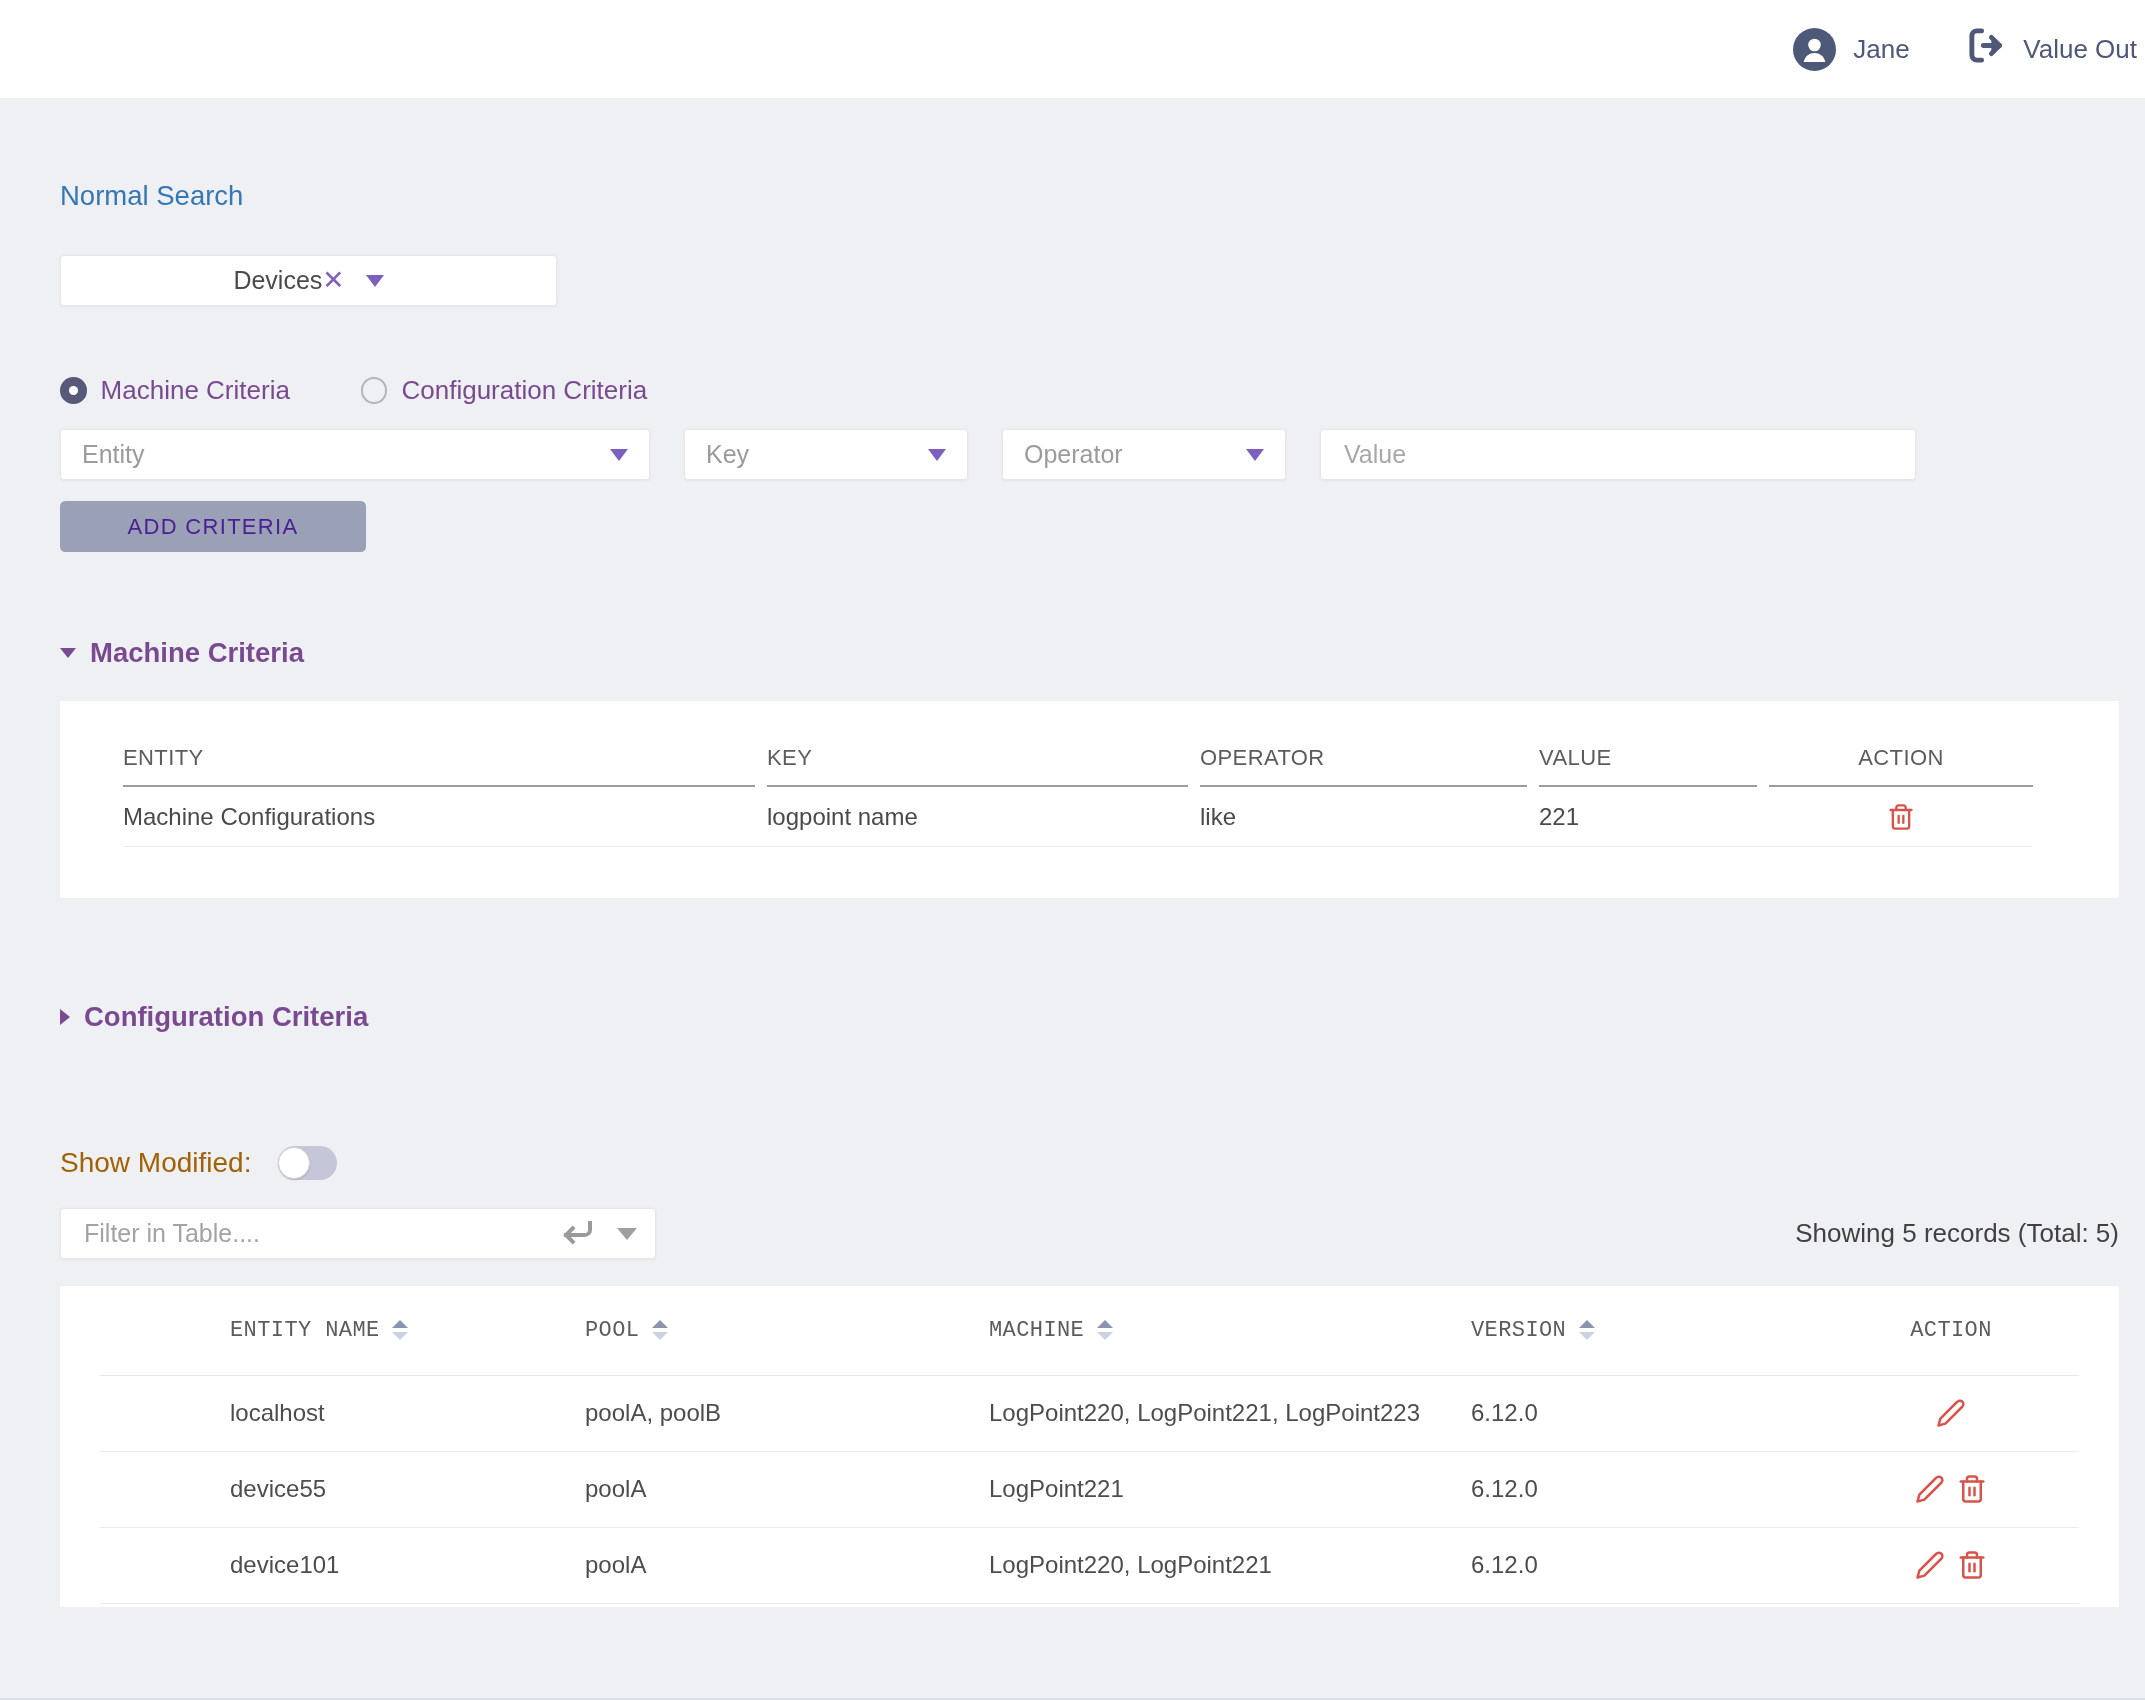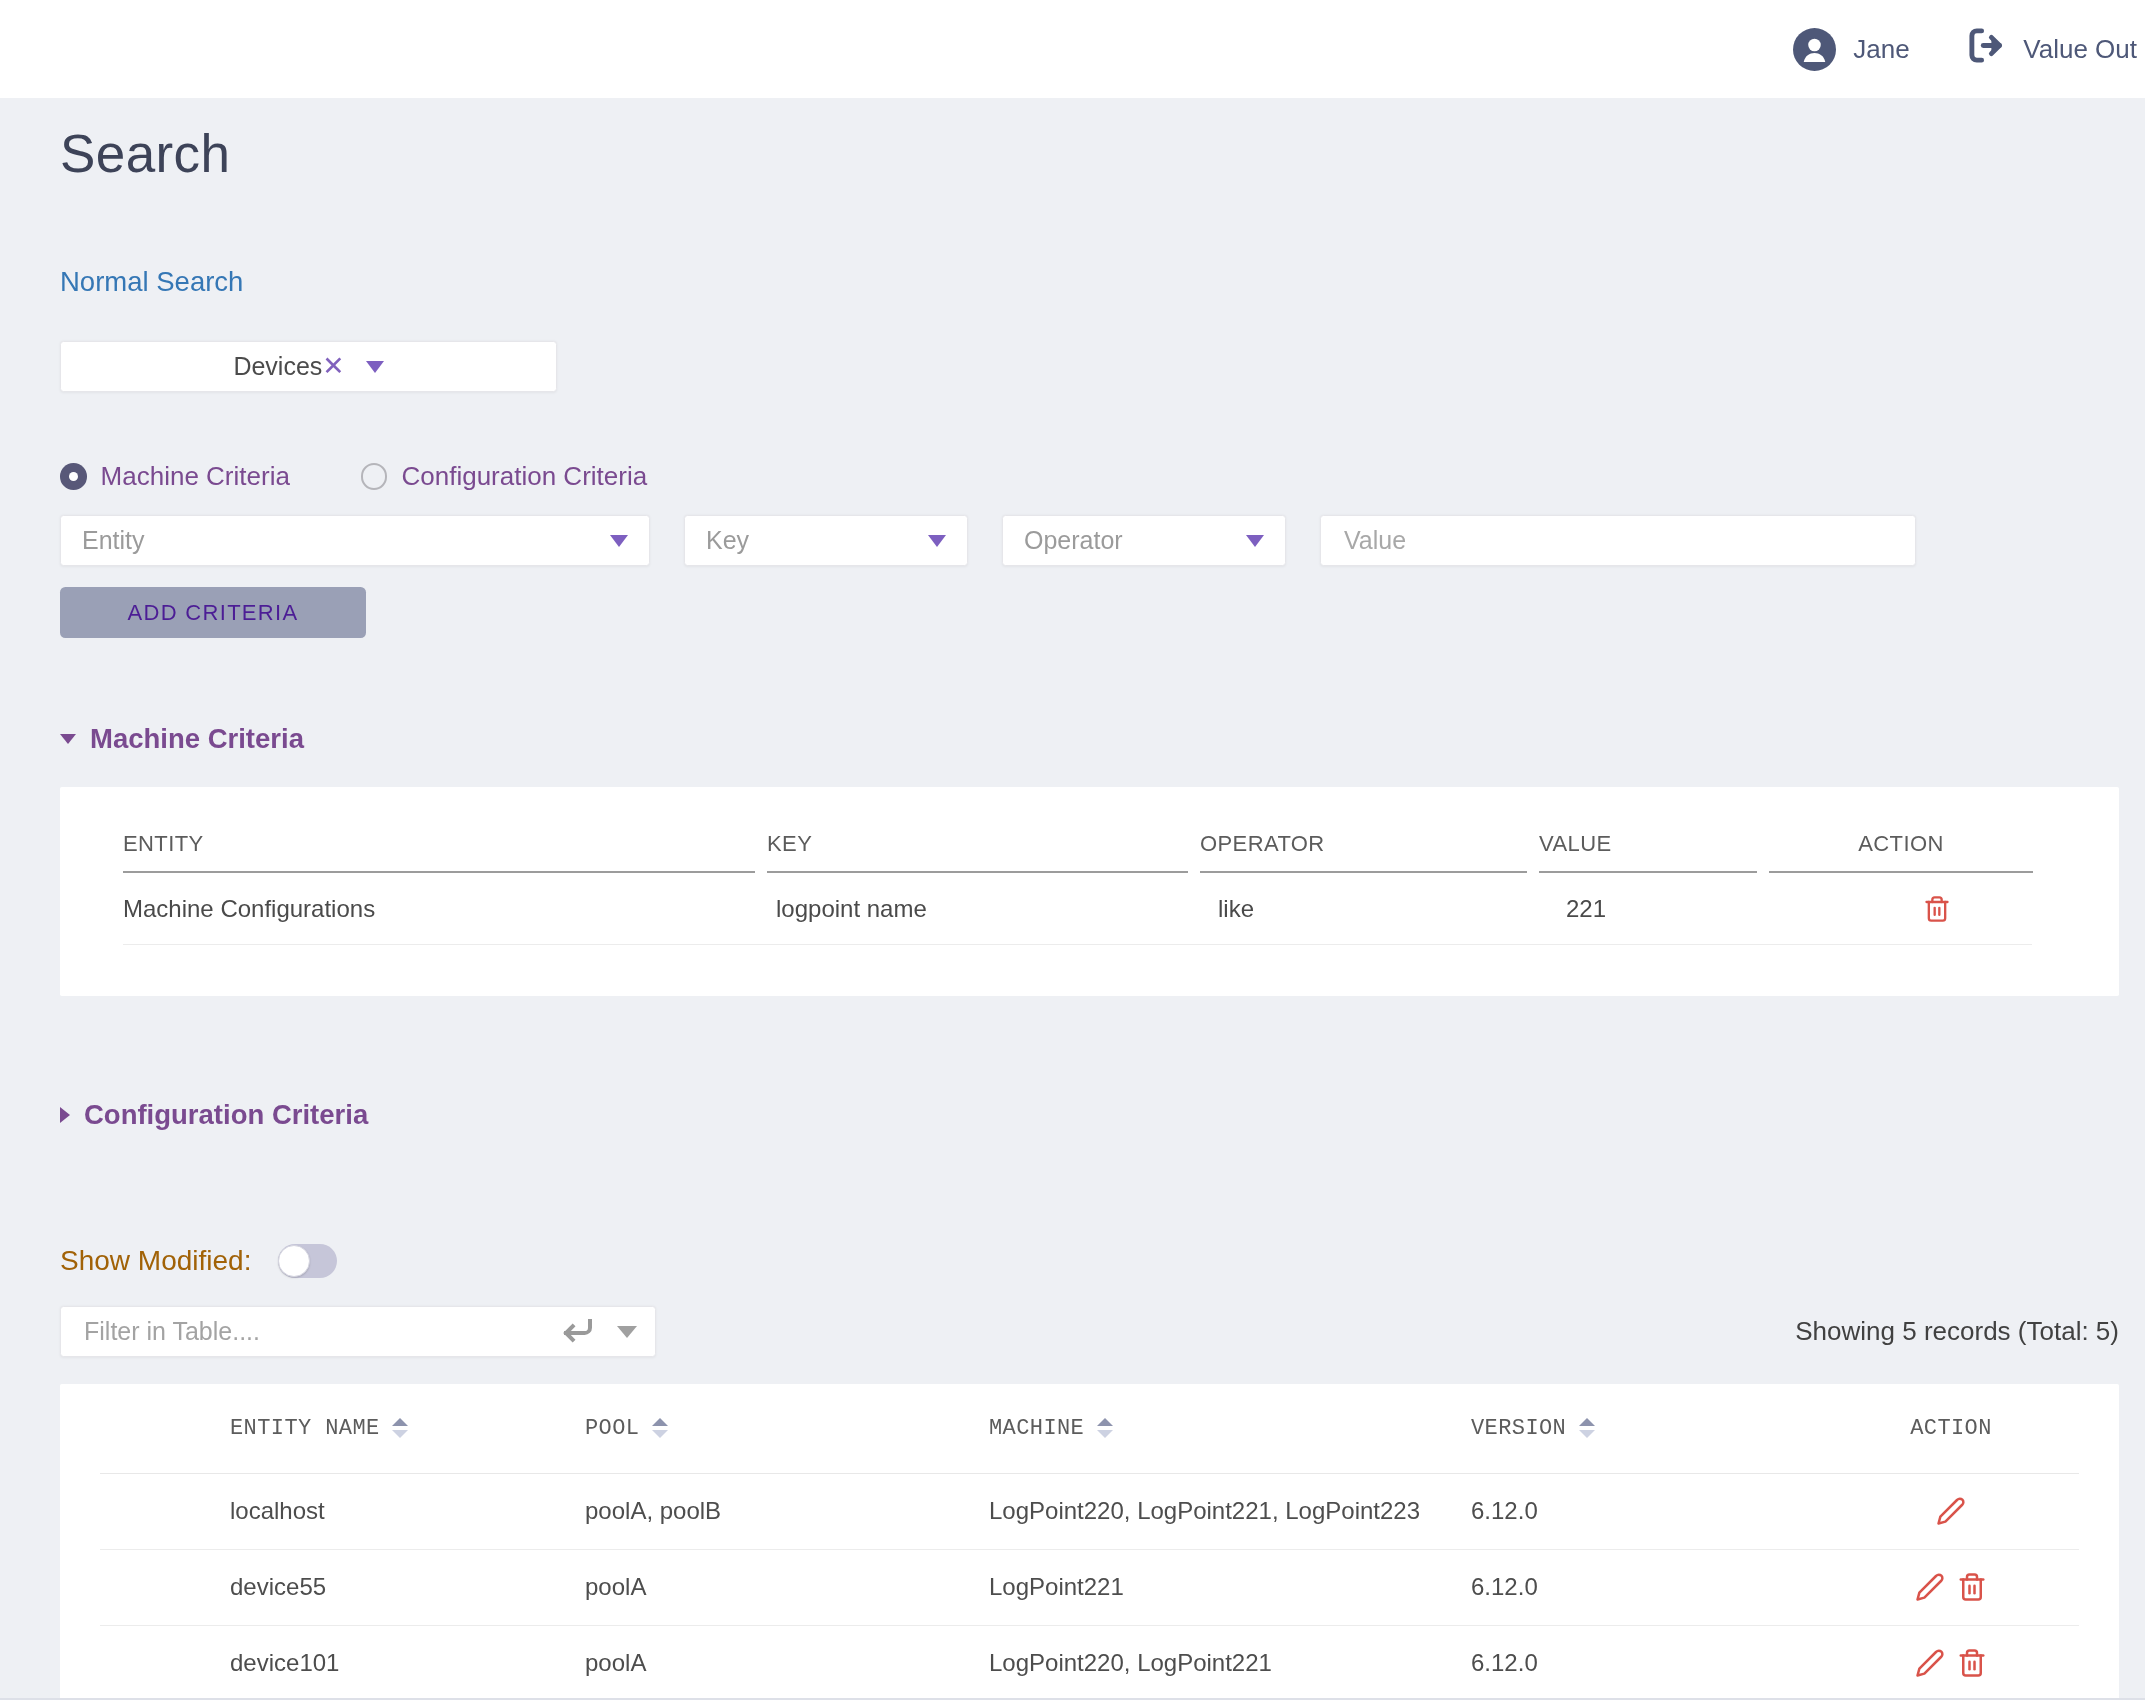--- a/index.html
+++ b/index.html
@@ -95,22 +95,22 @@
   .criteria-card { margin-top:32px; padding:0 87px 51px 63px; }
   .ctable-header, .ctable-row {
     display:grid; grid-template-columns:644px 433px 339px 230px 264px;
   }
   .ctable-header .hcell { padding-top:44px; }
   .ctable-header .hline {
     border-bottom:2.7px solid #9c9c9c; padding-bottom:14px; margin-right:12.4px;
     font-size:22px; color:#5c5c5c; letter-spacing:0.4px;
   }
   .ctable-header .hcell:last-child .hline { margin-right:0; }
-  .ctable-row { height:72px; align-items:center; font-size:24px; color:#4a4a4a;
-    border-bottom:1.8px solid #ececec;gap:9px; }
+  .ctable-row { height:60px; align-items:center; font-size:24px; color:#4a4a4a;
+    border-bottom:1.8px solid #ececec; }
   .cell-center { text-align:center; }
   
   .show-modified { margin-top:113px; display:flex; align-items:center; gap:26.6px; }
   .show-modified-label { font-size:28px; color:#a16207; }
   .toggle { width:59px; height:34px; border-radius:17px; background:#c6c6d9; position:relative; cursor:pointer; }
   .toggle .knob {
     position:absolute; left:0; top:0.9px; width:32px; height:32px; border-radius:50%;
     background:#fff; border:1.8px solid #d5d5e0; box-shadow:0 0.9px 1.8px rgba(0,0,0,0.15);
   }
   .filter-row { margin-top:28px; display:flex; align-items:center; justify-content:space-between; }
@@ -167,21 +167,20 @@
         <polyline points="15 17 20 12 15 7" fill="#4e5878"></polyline>
         <line x1="20" y1="12" x2="10" y2="12"></line>
       </svg>
     </span>
     <span>Value Out</span>
   </div>
 </div>
 
 <div class="content">
   
-  <h1 class="page-title">Search</h1>
 
   <div class="normal-search">Normal Search</div>
 
   
   <div class="box scope-select">
     <span>Devices</span>
     <span class="scope-right">
       <span class="clear-x">✕</span>
       <span class="caret-down"></span>
     </span>

